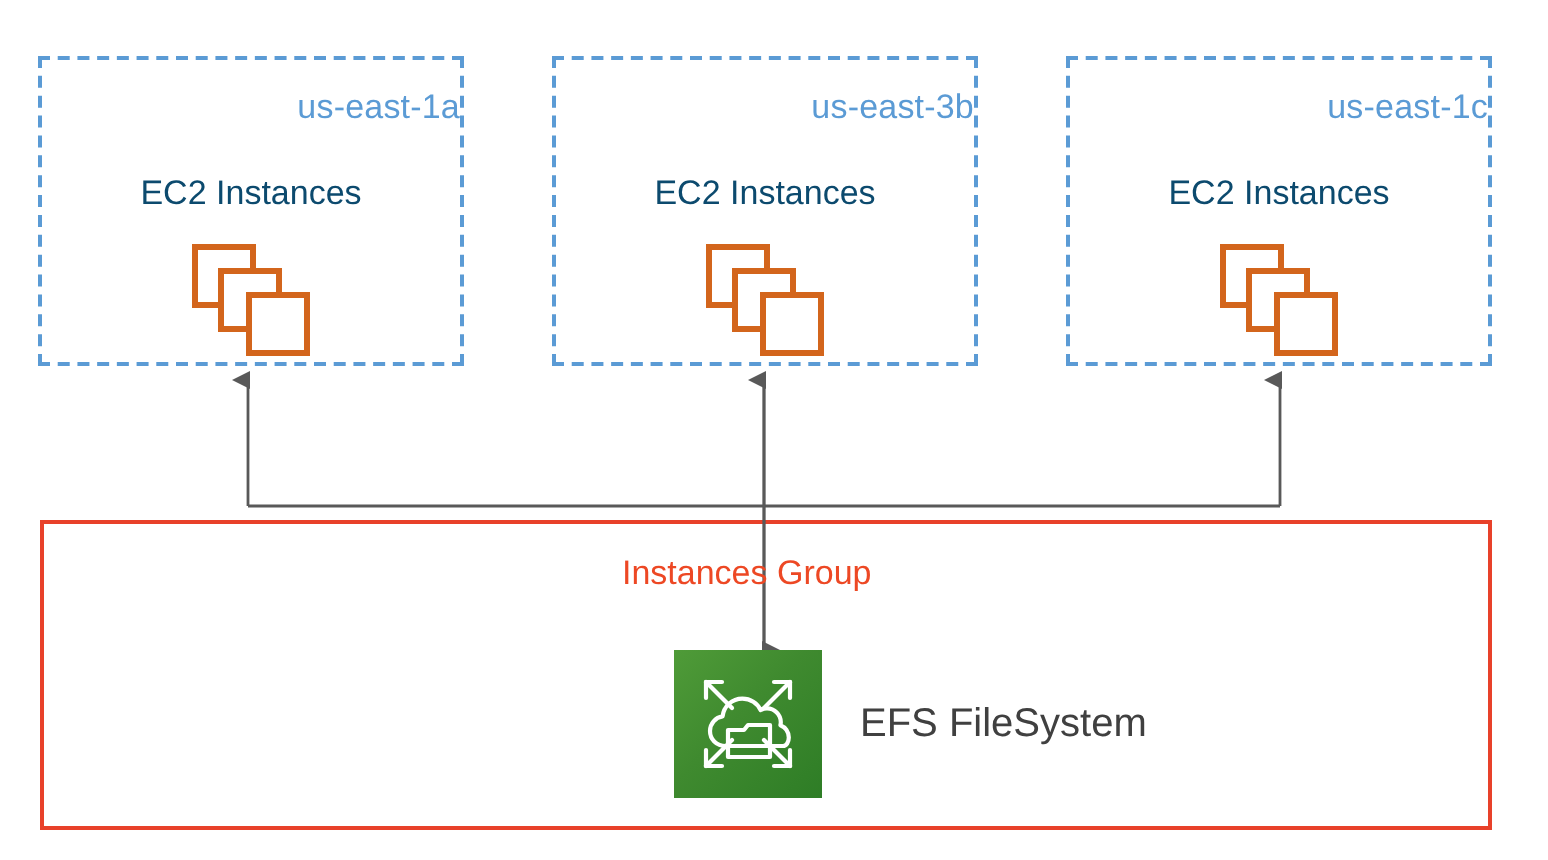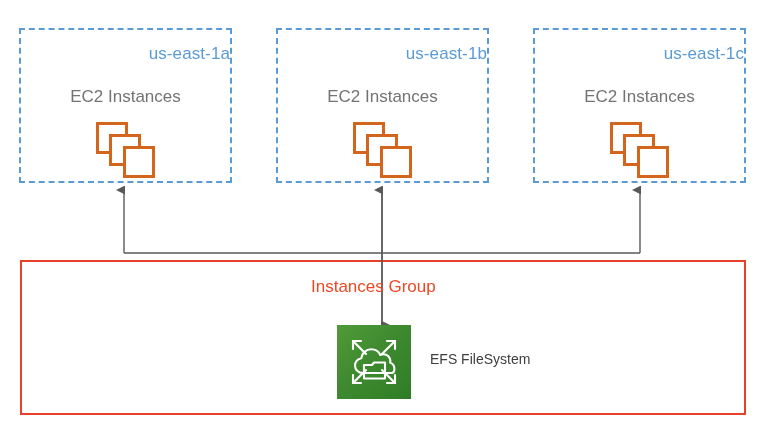--- a/index.html
+++ b/index.html
@@ -31,21 +31,21 @@
     font-size: 17px;
     letter-spacing: 0.1px;
     white-space: nowrap;
   }
   .az-sub {
     position: absolute;
     width: 100%;
     text-align: center;
     top: 57px;
     left: 0;
-    color: #737373;
+    color: #0c4a6e;
     font-size: 17px;
     white-space: nowrap;
   }
   .ec2-icon {
     position: absolute;
     width: 62px;
     height: 56px;
   }
   .ec2-sq {
     position: absolute;
@@ -73,21 +73,21 @@
   }
   .efs-icon {
     position: absolute;
     width: 74px;
     height: 74px;
     background: linear-gradient(135deg, #4f9b38 0%, #3f8a2f 45%, #2e7d26 100%);
   }
   .efs-label {
     position: absolute;
     color: #404040;
-    font-size: 14px;
+    font-size: 20px;
     white-space: nowrap;
   }
   svg.wires {
     position: absolute;
     left: 0;
     top: 0;
     width: 774px;
     height: 430px;
     overflow: visible;
   }
@@ -101,21 +101,21 @@
     <div class="az-title">us-east-1a</div>
     <div class="az-sub">EC2 Instances</div>
     <div class="ec2-icon" style="left:75px; top:92px;">
       <div class="ec2-sq s1"></div>
       <div class="ec2-sq s2"></div>
       <div class="ec2-sq s3"></div>
     </div>
   </div>
 
   <div class="az-box" style="left:276px; top:28px; width:213px; height:155px;">
-    <div class="az-title">us-east-1b</div>
+    <div class="az-title">us-east-3b</div>
     <div class="az-sub">EC2 Instances</div>
     <div class="ec2-icon" style="left:75px; top:92px;">
       <div class="ec2-sq s1"></div>
       <div class="ec2-sq s2"></div>
       <div class="ec2-sq s3"></div>
     </div>
   </div>
 
   <div class="az-box" style="left:533px; top:28px; width:213px; height:155px;">
     <div class="az-title">us-east-1c</div>

